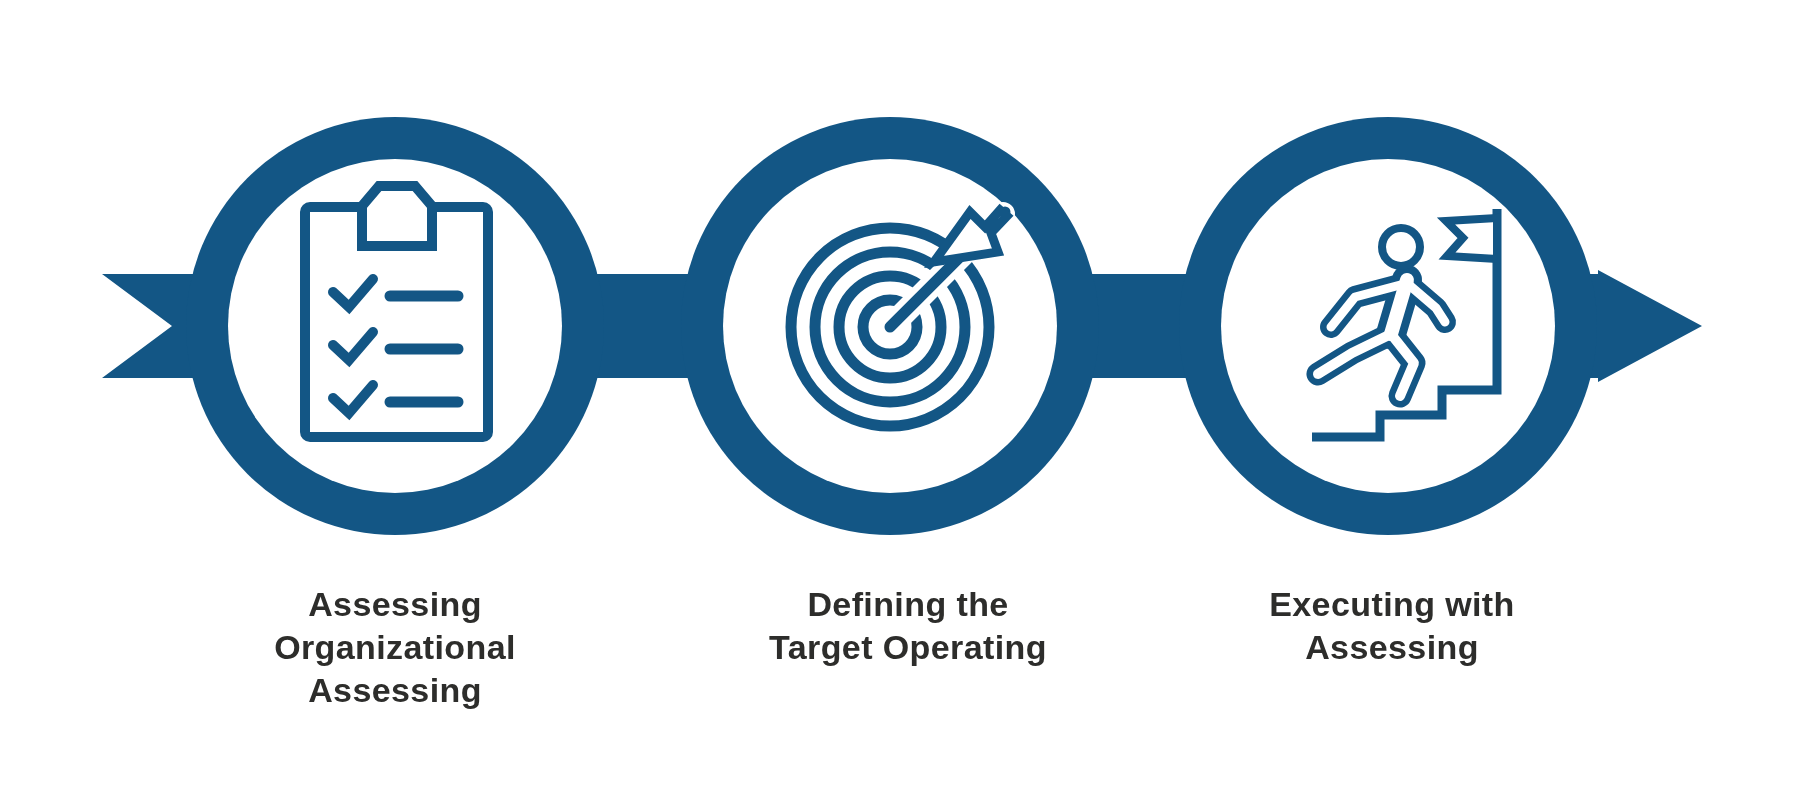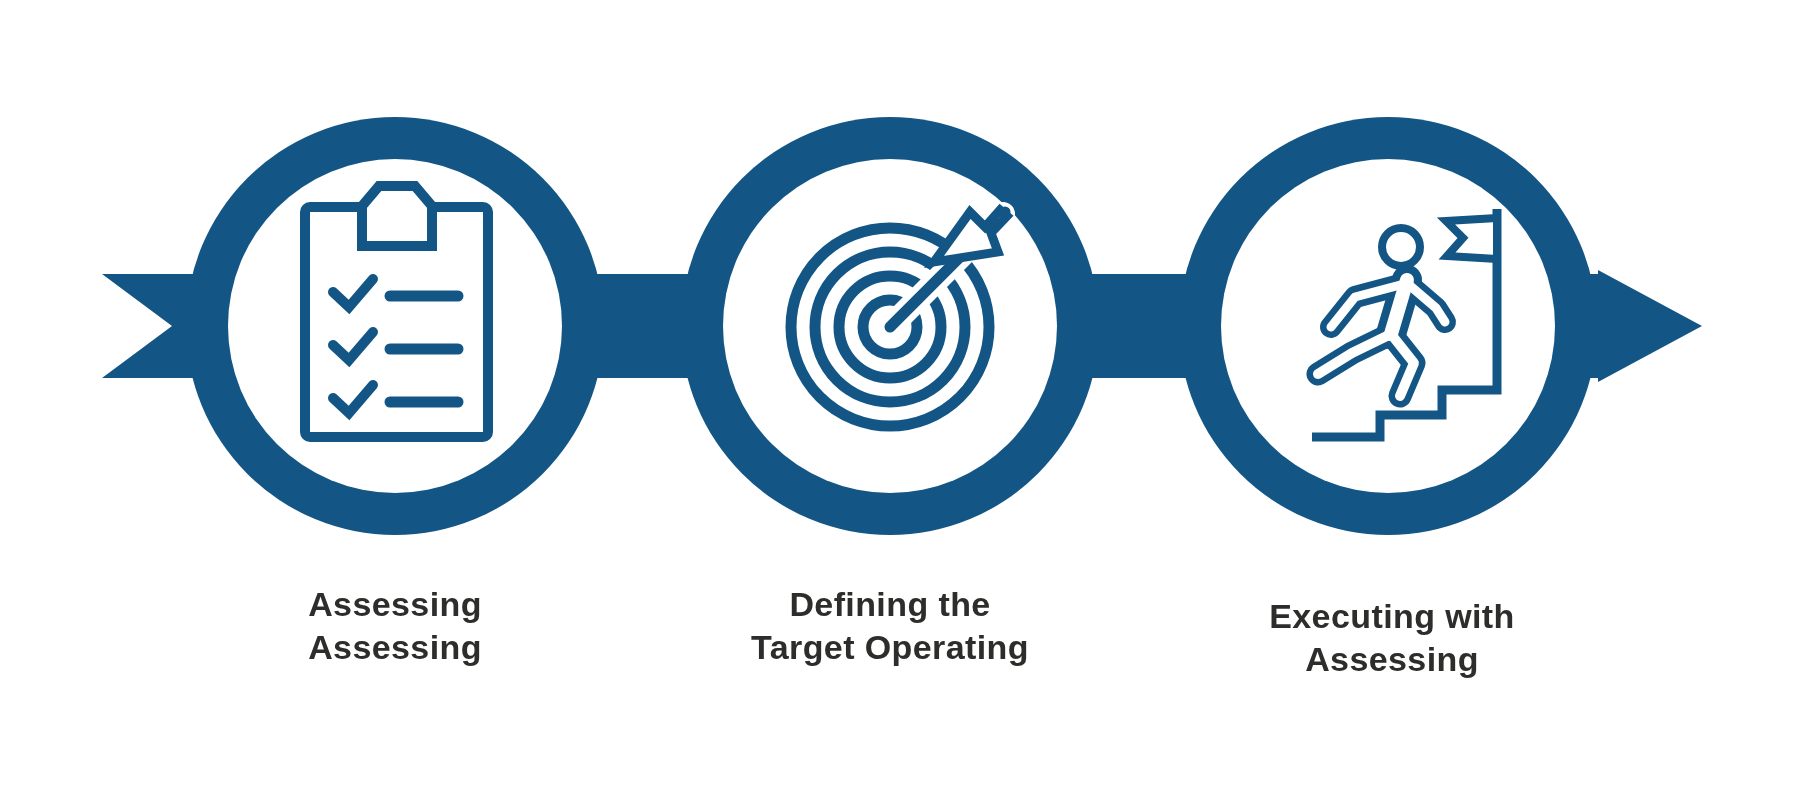--- a/index.html
+++ b/index.html
@@ -25,22 +25,22 @@
     top:583px;
     text-align:center;
     font-size:34px;
     font-weight:700;
     line-height:43px;
     letter-spacing:0.4px;
     color:var(--label);
   }
   .step-label .line{white-space:nowrap;}
   #label-1{left:155px;}
-  #label-2{left:650px;}
-  #label-3{left:1152px;margin-top:12px;}
+  #label-2{left:668px;}
+  #label-3{left:1152px;}
 </style>
 </head>
 <body style="background: rgb(255, 255, 255);">
 
 <div class="stage">
 
   <svg width="1800" height="800" viewBox="0 0 1800 800">
 
     <path class="blue-fill" d="M102,274 L1598,274 L1598,270 L1702,326 L1598,382 L1598,378 L102,378 L172,326 Z"></path>
 
@@ -102,20 +102,21 @@
         <path d="M1408,284 L1436,308 L1445,322" stroke-width="9"></path>
         <path d="M1391,334 L1414,363 L1400,396" stroke-width="10"></path>
         <path d="M1391,334 L1352,353 L1318,374" stroke-width="10"></path>
       </g>
       <circle class="stroke-b-filled" cx="1401" cy="247" r="19" stroke-width="8"></circle>
     </g>
   </svg>
 
   <div class="step-label" id="label-1">
     <div class="line">Assessing</div>
+    <div class="line">Organizational</div>
     <div class="line">Assessing</div>
   </div>
   <div class="step-label" id="label-2">
     <div class="line">Defining the</div>
     <div class="line">Target Operating</div>
   </div>
   <div class="step-label" id="label-3">
     <div class="line">Executing with</div>
     <div class="line">Assessing</div>
   </div>

